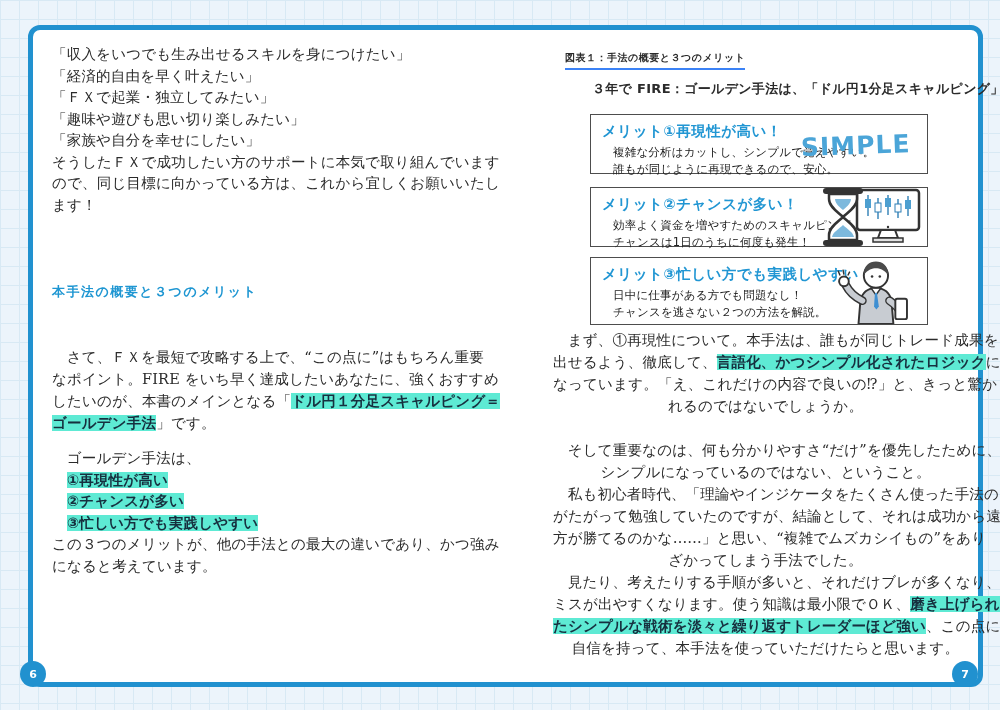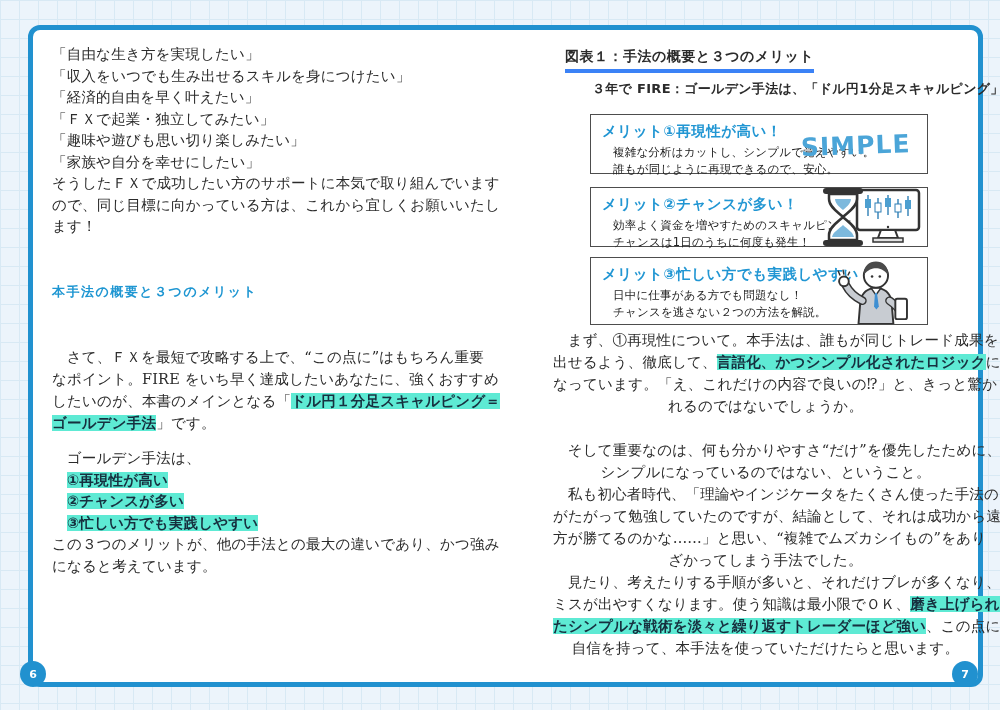--- a/index.html
+++ b/index.html
@@ -29,22 +29,22 @@
     font-family:"DejaVu Sans","Liberation Sans",sans-serif;
     font-weight:bold;color:#16303f;
   }
   .section-heading{
     margin:0;font-family:"DejaVu Sans","Liberation Sans",sans-serif;
     font-weight:bold;font-size:13px;color:#1e96d2;letter-spacing:1.5px;
   }
   .figure-caption{
     display:inline-block;
     font-family:"DejaVu Sans","Liberation Sans",sans-serif;
-    font-weight:bold;font-size:14px;color:#2b2b2b;letter-spacing:0.5px;
-    border-bottom:4px solid #3b82f6;padding-bottom:3px;
+    font-weight:bold;font-size:10px;color:#2b2b2b;letter-spacing:0.5px;
+    border-bottom:2px solid #3b82f6;padding-bottom:3px;
   }
   .figure-subtitle{
     font-family:"DejaVu Sans","Liberation Sans",sans-serif;
     font-weight:bold;font-size:13px;color:#2b2b2b;letter-spacing:0.3px;
     white-space:nowrap;
   }
   .merit-box{
     position:absolute;left:557px;width:338px;
     background:#fff;border:1.5px solid #4d4d4d;
     box-sizing:border-box;
@@ -78,21 +78,20 @@
   }
 </style>
 </head>
 <body>
 
 <div class="grid-bg"></div>
 
 <div class="panel">
 
   <div class="abs serif lh21" style="left:19px;top:14px;width:435px;">
-      <div class="line"><span>「自由な生き方を実現したい」</span></div>
       <div class="line"><span>「収入をいつでも生み出せるスキルを身につけたい」</span></div>
       <div class="line"><span>「経済的自由を早く叶えたい」</span></div>
       <div class="line"><span>「ＦＸで起業・独立してみたい」</span></div>
       <div class="line"><span>「趣味や遊びも思い切り楽しみたい」</span></div>
       <div class="line"><span>「家族や自分を幸せにしたい」</span></div>
       <div class="line"><span>そうしたＦＸで成功したい方のサポートに本気で取り組んでいます</span></div>
       <div class="line"><span>ので、同じ目標に向かっている方は、これから宜しくお願いいたし</span></div>
       <div class="line"><span>ます！</span></div>
     </div>
 

